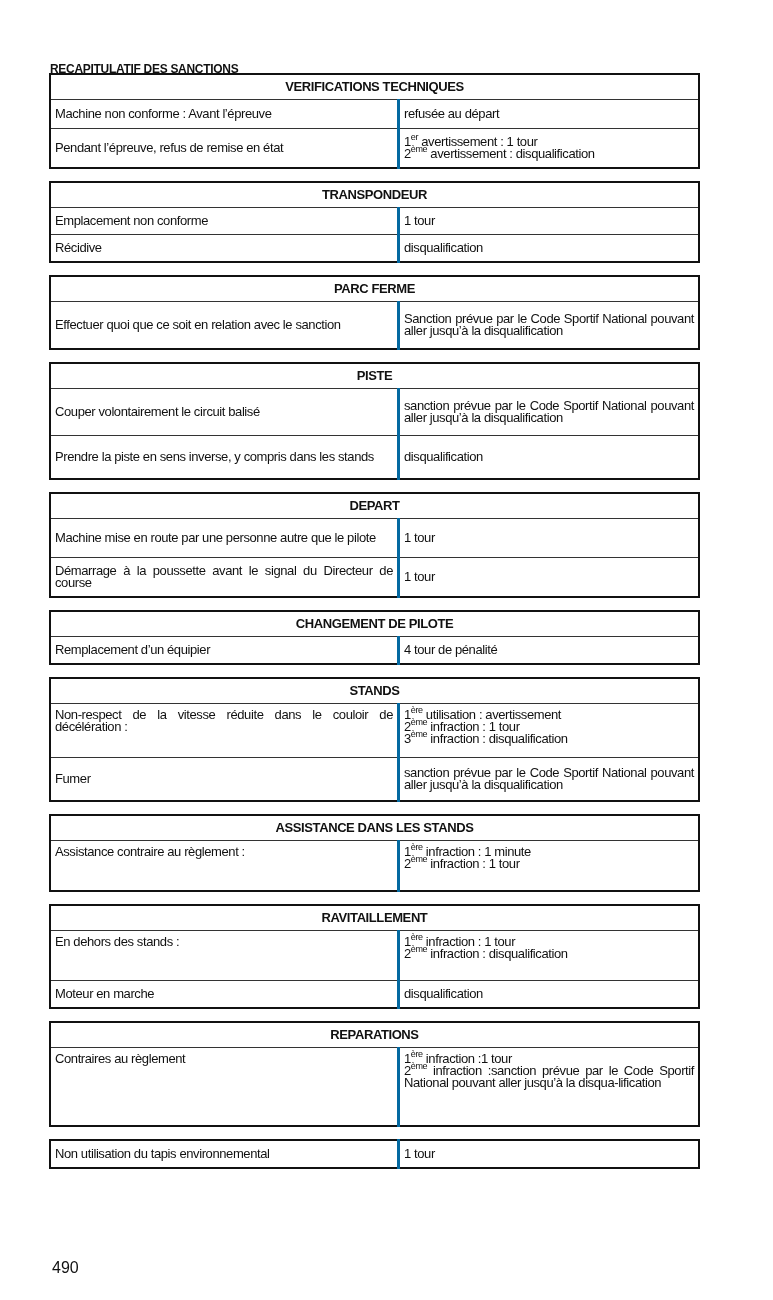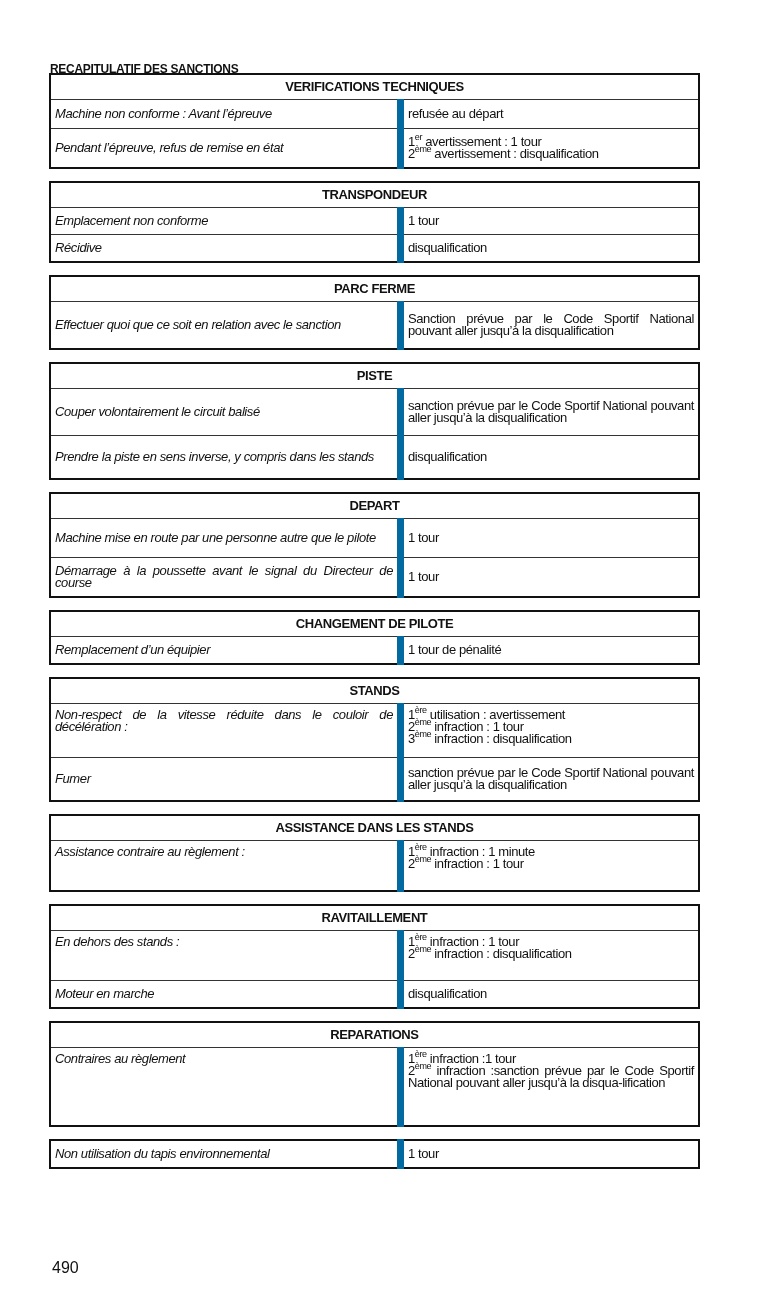--- a/index.html
+++ b/index.html
@@ -19,21 +19,21 @@
     font-size: 13px; line-height: 12px;
   }
   table.sanc th {
     font-weight: bold; text-align: center; height: 24px; padding: 0;
     border-bottom: 1px solid #333; letter-spacing: -0.4px;
   }
   table.sanc td {
     border-top: 1px solid #333; padding: 2px 4px 2px 4px;
     vertical-align: middle; letter-spacing: -0.4px;
   }
-  table.sanc td.l { width: 338px; border-right: 7px solid #0369a1; text-align: justify; font-style: italic; }
+  table.sanc td.l { width: 338px; border-right: 3px solid #0369a1; text-align: justify; }
   table.sanc td.r { text-align: justify; margin-left: 42px; }
   table.sanc td.top { vertical-align: top; padding-top: 5px; }
   .line { display: block; }
   sup { font-size: 9px; line-height: 0; position: relative; top: -1px; }
   .h24 { height: 22px; }
   .h26 { height: 24px; }
   .h36 { height: 34px; margin-top: 34px; }
   .h40 { height: 38px; }
   .h44 { height: 42px; }
   .h52 { height: 46px; }
@@ -128,21 +128,21 @@
   </tbody>
     </table>
 
   <table class="sanc">
     <tbody>
         <tr>
           <th colspan="2">CHANGEMENT DE PILOTE</th>
         </tr>
     <tr>
       <td class="l h24">Remplacement d’un équipier</td>
-      <td class="r">1 tour de pénalité</td>
+      <td class="r">4 tour de pénalité</td>
     </tr>
   </tbody>
     </table>
 
   <table class="sanc">
     <tbody>
         <tr>
           <th colspan="2">STANDS</th>
         </tr>
     <tr>

